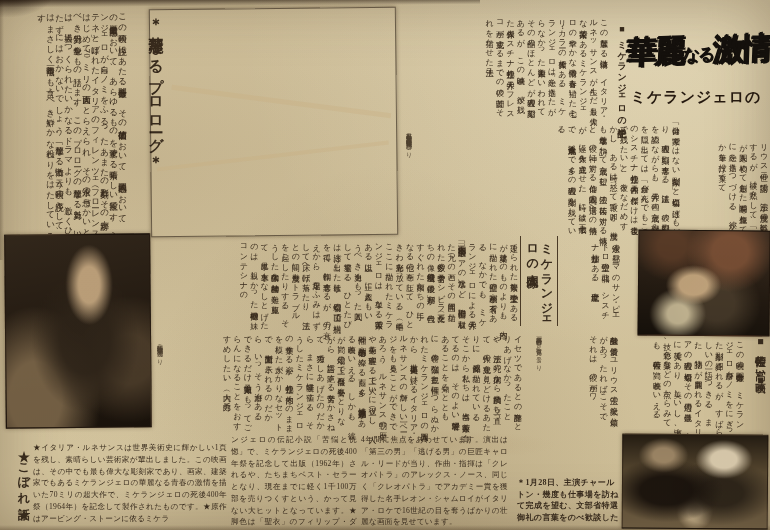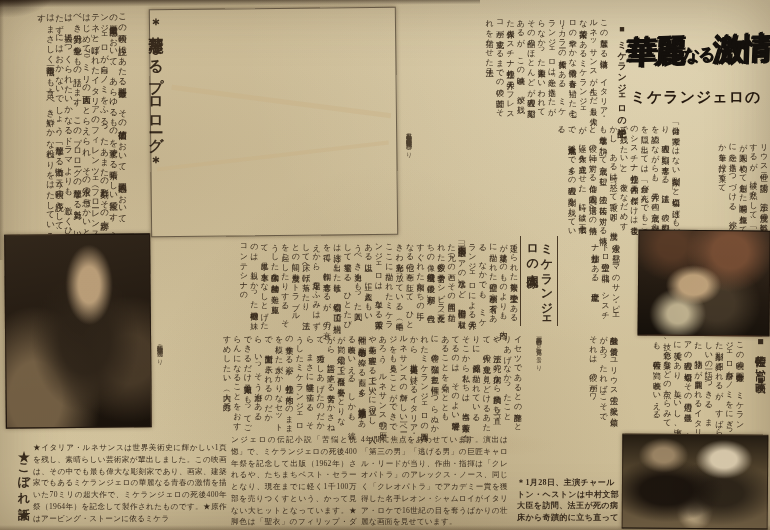--- a/index.html
+++ b/index.html
@@ -170,14 +170,14 @@
 
   <div class="vtext b-geijutsu-heading">■芸術性の高い映画■</div>
   <div class="vtext body-v b-geijutsu-body">この映画の開巻十数分は、ミケランジェロ自身がノミをにぎった彫刻が紹介されるが、すばらしいの一語につきる。また、物語りが展開されるイタリアの大理石の石切場やその周辺の景色は、実に雄大であり、美しいし、演出、演技、色彩、音楽などの点からみても、芸術性の高い映画といえる。</div>
 
   <div class="photo ph-handshake"></div>
 
   <div class="vtext b-kobore-label">★こぼれ話★</div>
   <div class="htext bstrip b-kobore-col1">★イタリア・ルネサンスは世界美術史に輝かしい1頁を残し、素晴らしい芸術家が輩出しました。この映画は、その中でも最も偉大な彫刻家であり、画家、建築家でもあるミケランジェロの華麗なる青春の激情を描いた70ミリの超大作で、ミケランジェロの死後400年祭（1964年）を記念して製作されたものです。★原作はアービング・ストーンに依るミケラ</div>
   <div class="htext bstrip b-kobore-col2">ンジェロの伝記小説「苦悩と恍惚」で、ミケランジェロの死後400年祭を記念して出版（1962年）されるや、たちまちベスト・セラーとなり、現在までに軽く1千100万部を売りつくすという、かって見ない大ヒットとなっています。★脚色は「聖衣」のフィリップ・ダンで、ミケランジェロがシスチネ礼拝堂天井画を描く</div>
   <div class="htext bstrip b-kobore-col3">4年間に焦点をあわせています。演出は「第三の男」「逃げる男」の巨匠キャロル・リードが当り、作曲・指揮は「クレオパトラ」のアレックス・ノース、同じく「クレオパトラ」でアカデミー賞を獲得した名手レオン・シャムロイがイタリア・ロケで16世紀の目を奪うばかりの壮麗な画面を見せています。</div>
-  <div class="htext b-kobore-caption">＊1月28日、主演チャールトン・ヘストンは中村文部大臣を訪問、法王が死の病床から奇蹟的に立ち直って</div>
+  <div class="htext b-kobore-caption">＊1月28日、主演チャールトン・幾度も仕事場を訪ねて完成を望む、文部省特選御礼の言葉をのべ歓談した</div>
 </div>
 
 </body></html>

